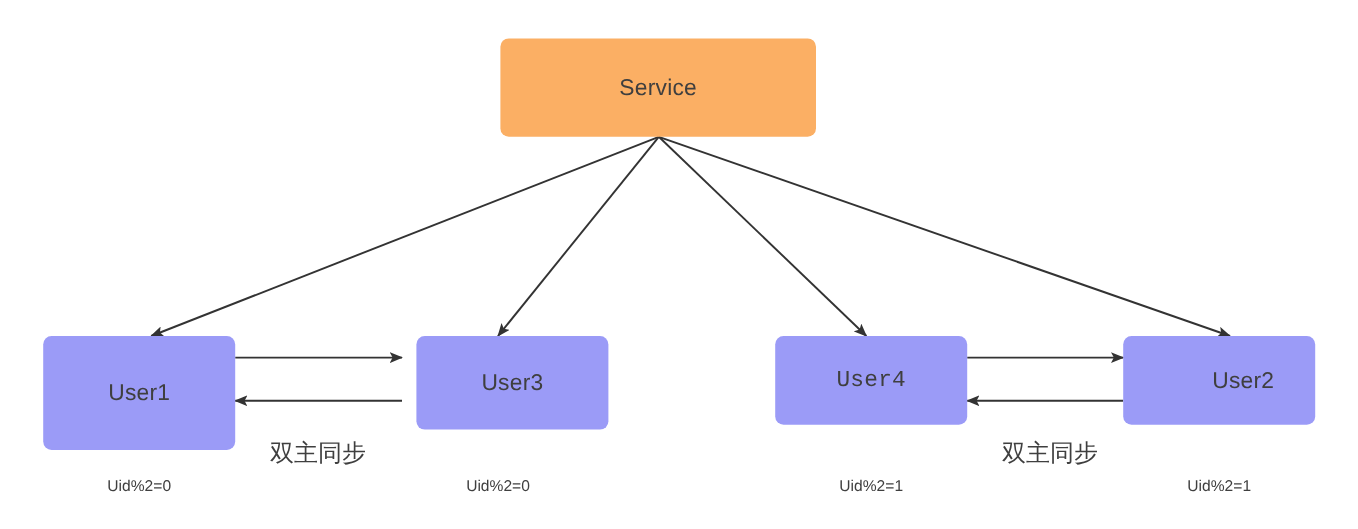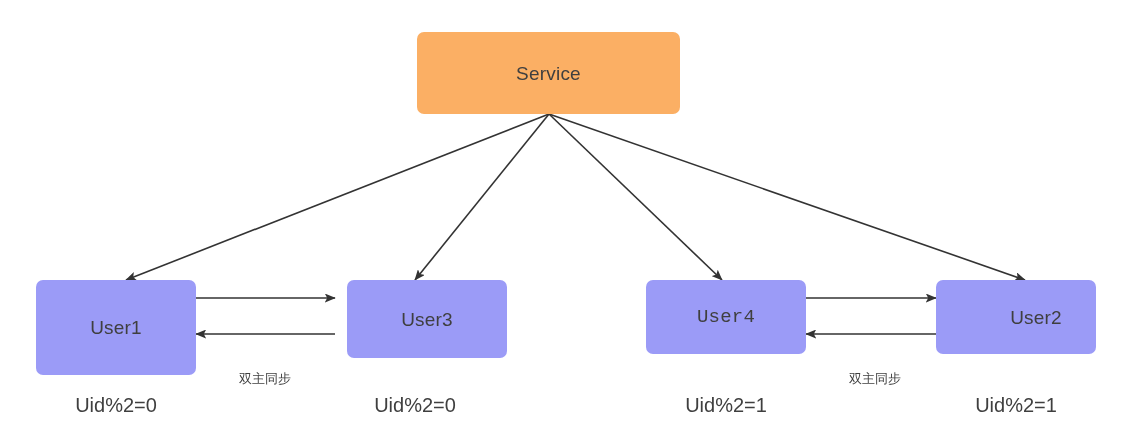--- a/index.html
+++ b/index.html
@@ -44,26 +44,26 @@
   .node-user {
     background: #9b9bf7;
   }
   .node-label {
     display: block;
     line-height: 1;
   }
   .caption {
     position: absolute;
     color: #3f3f3f;
-    font-size: 20px;
+    font-size: 13px;
     line-height: 1;
     white-space: nowrap;
   }
   .caption-sync {
-    font-size: 13px;
+    font-size: 20px;
   }
 </style>
 </head>
 <body>
 
 <div id="diagram-root">
 
   <svg id="edge-layer" viewBox="0 0 1132 441" width="1132" height="441" xmlns="http://www.w3.org/2000/svg">
     <defs>
       <marker id="arrowhead" markerWidth="11" markerHeight="9" refX="10.2" refY="4.5" orient="auto" markerUnits="userSpaceOnUse">

